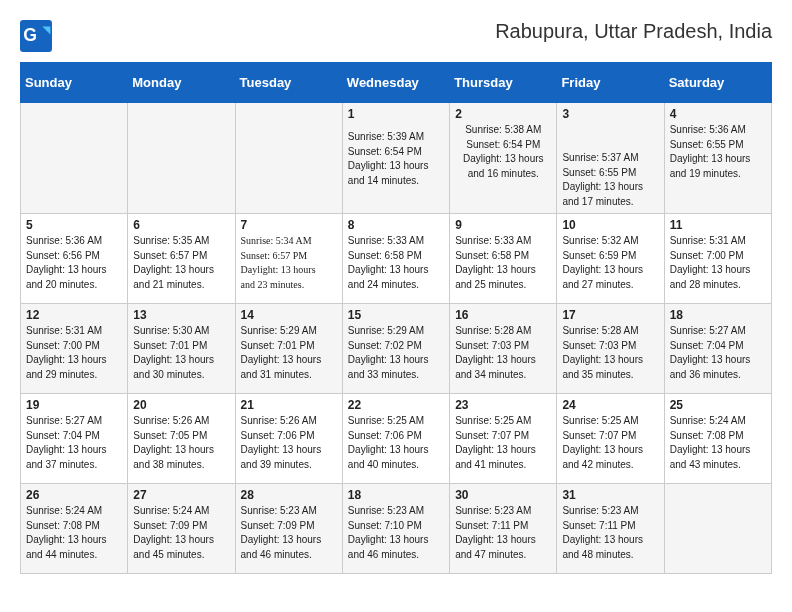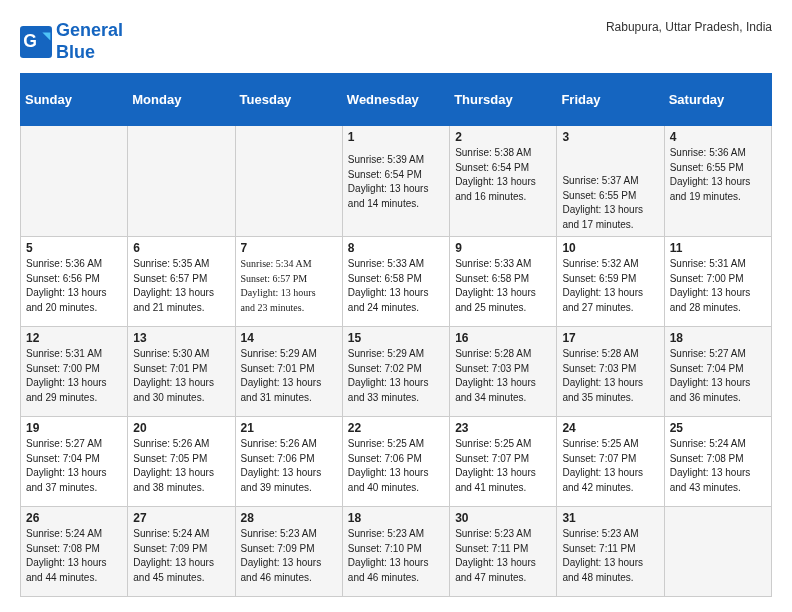--- a/index.html
+++ b/index.html
@@ -36,34 +36,34 @@
     }
     .title-block {
       text-align: right;
     }
     .cal-title {
       font-size: 36px;
       font-weight: bold;
       color: #1a1a2e;
     }
     .cal-subtitle {
-      font-size: 12px;
+      font-size: 20px;
       color: #333;
     }
     table {
       width: 100%;
       border-collapse: collapse;
       table-layout: fixed;
     }
     thead tr {
       background-color: #1565c0;
       color: white;
     }
     thead th {
-      padding: 18px 4px;
+      padding: 12px 4px;
       font-size: 13px;
       font-weight: bold;
       text-align: left;
       border: 1px solid #1565c0;
     }
     tbody tr {
       background: #fff;
     }
     tbody tr:nth-child(odd) {
       background: #f5f5f5;
@@ -91,25 +91,20 @@
 </head>
 <body>
 
 <div class="header">
   <div class="logo">
     <svg class="logo-icon" viewBox="0 0 40 40">
       <rect x="0" y="0" width="40" height="40" rx="4" fill="#1565c0"></rect>
       <text x="4" y="26" font-size="22" font-weight="bold" fill="white" font-family="Arial">G</text>
       <polygon points="28,8 38,8 38,18" fill="#4fc3f7"></polygon>
     </svg>
-    <div>
-      <div class="logo-text">
-        <span>General</span><br><span>Blue</span>
-      </div>
-    </div>
   </div>
   <div class="title-block">
     <div class="cal-subtitle">Rabupura, Uttar Pradesh, India</div>
   </div>
 </div>
 
 <table>
   <thead>
     <tr>
     <th>Sunday</th>
@@ -128,21 +123,21 @@
         <td></td>
         <td>
           <span class="day-number">1</span>
           <div class="day-info" style="white-space: pre-line; margin-top: 9px;">Sunrise: 5:39 AM
 Sunset: 6:54 PM
 Daylight: 13 hours
 and 14 minutes.</div>
         </td>
         <td>
           <span class="day-number">2</span>
-          <div class="day-info" style="white-space: pre-line;">Sunrise: 5:38 AM
+          <div class="day-info" style="white-space: pre-line; text-align: center;">Sunrise: 5:38 AM
 Sunset: 6:54 PM
 Daylight: 13 hours
 and 16 minutes.</div>
         </td>
         <td>
           <span class="day-number">3</span>
           <div class="day-info" style="white-space: pre-line; margin-top: 30px;">Sunrise: 5:37 AM
 Sunset: 6:55 PM
 Daylight: 13 hours
 and 17 minutes.</div>

